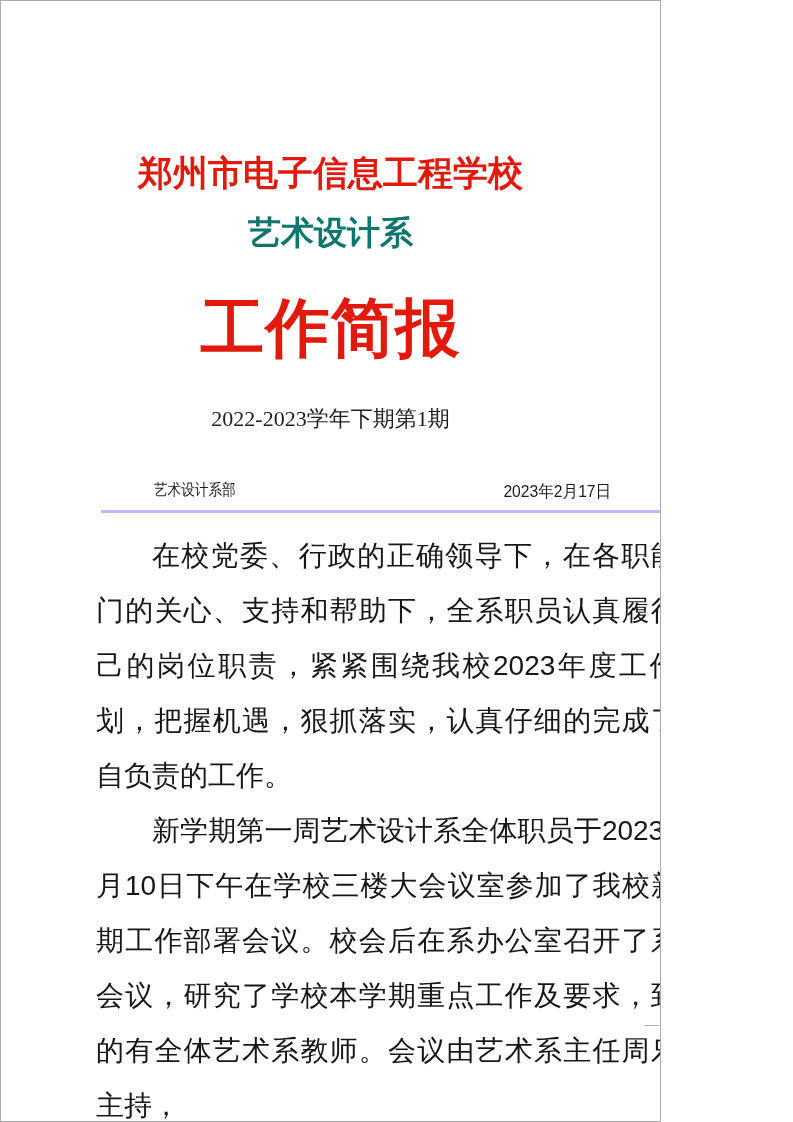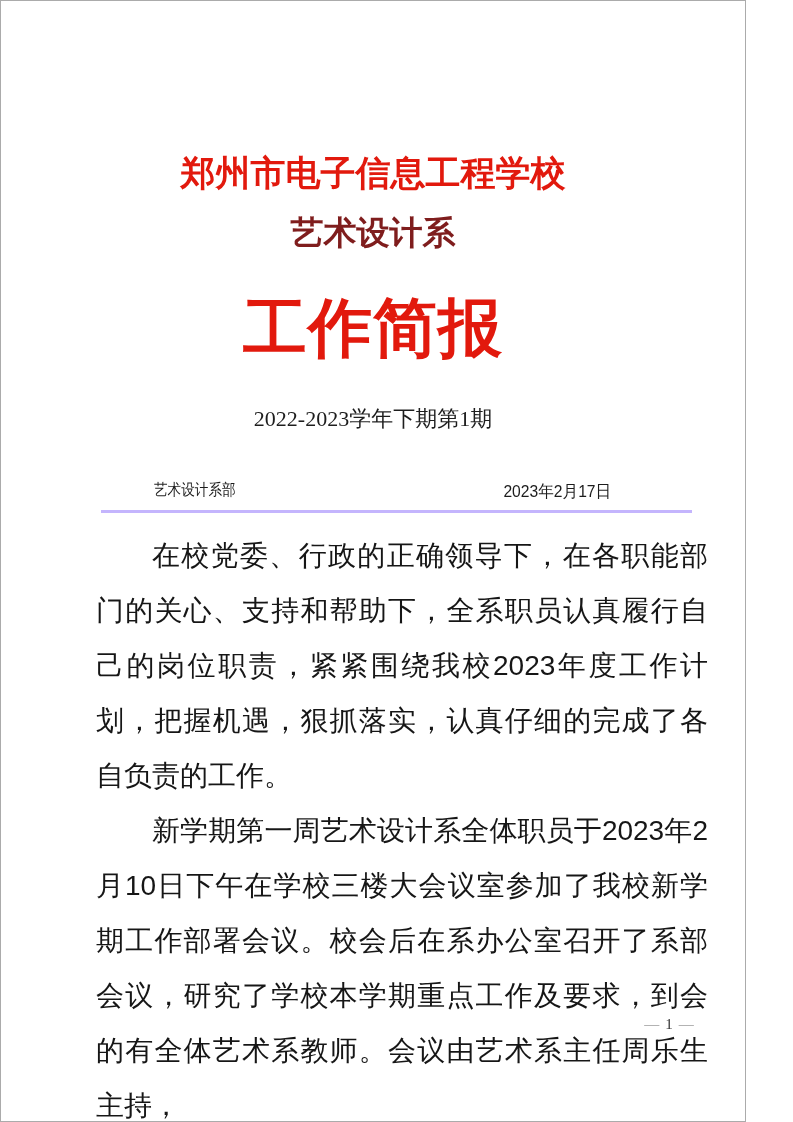--- a/index.html
+++ b/index.html
@@ -4,21 +4,21 @@
 <style>
   * { margin: 0; padding: 0; box-sizing: border-box; }
   html, body { background: #ffffff; }
   body {
     width: 793px;
     height: 1122px;
     font-family: "Liberation Sans", "DejaVu Sans", sans-serif;
   }
   .page {
     position: relative;
-    width: 746px;
+    width: 661px;
     height: 1122px;
     background: #ffffff;
     border: 1px solid #ababab;
     overflow: hidden;
   }
   
   .school-name {
     position: absolute;
     top: 153px; left: 0; right: 0;
     text-align: center;
@@ -26,21 +26,21 @@
     font-weight: 700;
     color: #e2190d;
     line-height: 1.1;
   }
   .dept-name {
     position: absolute;
     top: 214px; left: 0; right: 0;
     text-align: center;
     font-size: 33px;
     font-weight: 700;
-    color: #7f1d1d;
+    color: #0f766e;
     line-height: 1.1;
   }
   .big-title {
     position: absolute;
     top: 295px; left: 0; right: 0;
     text-align: center;
     font-size: 64px;
     font-weight: 700;
     color: #e2190d;
     letter-spacing: 1px;

